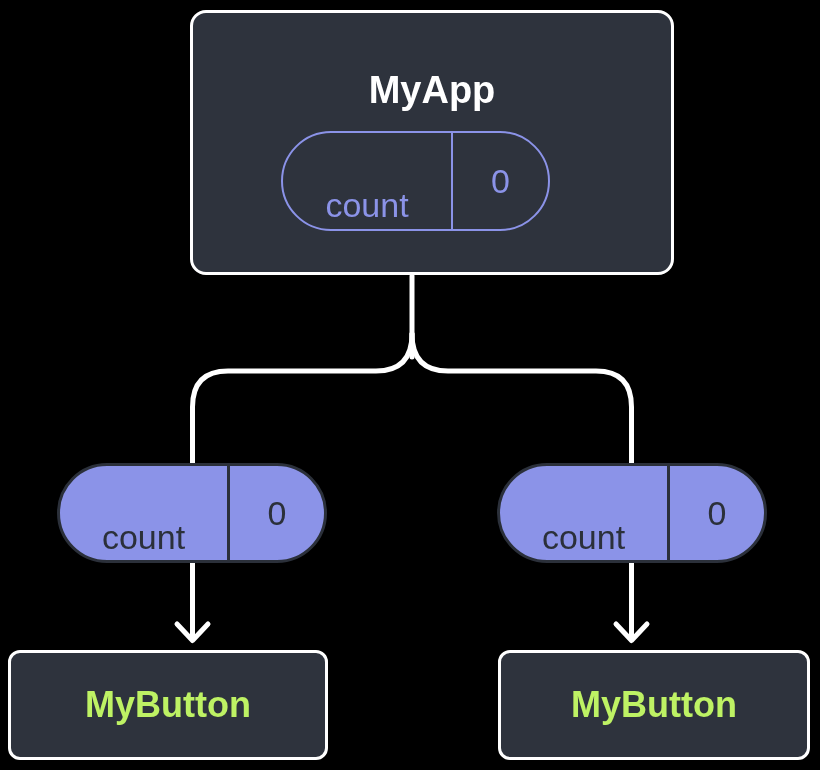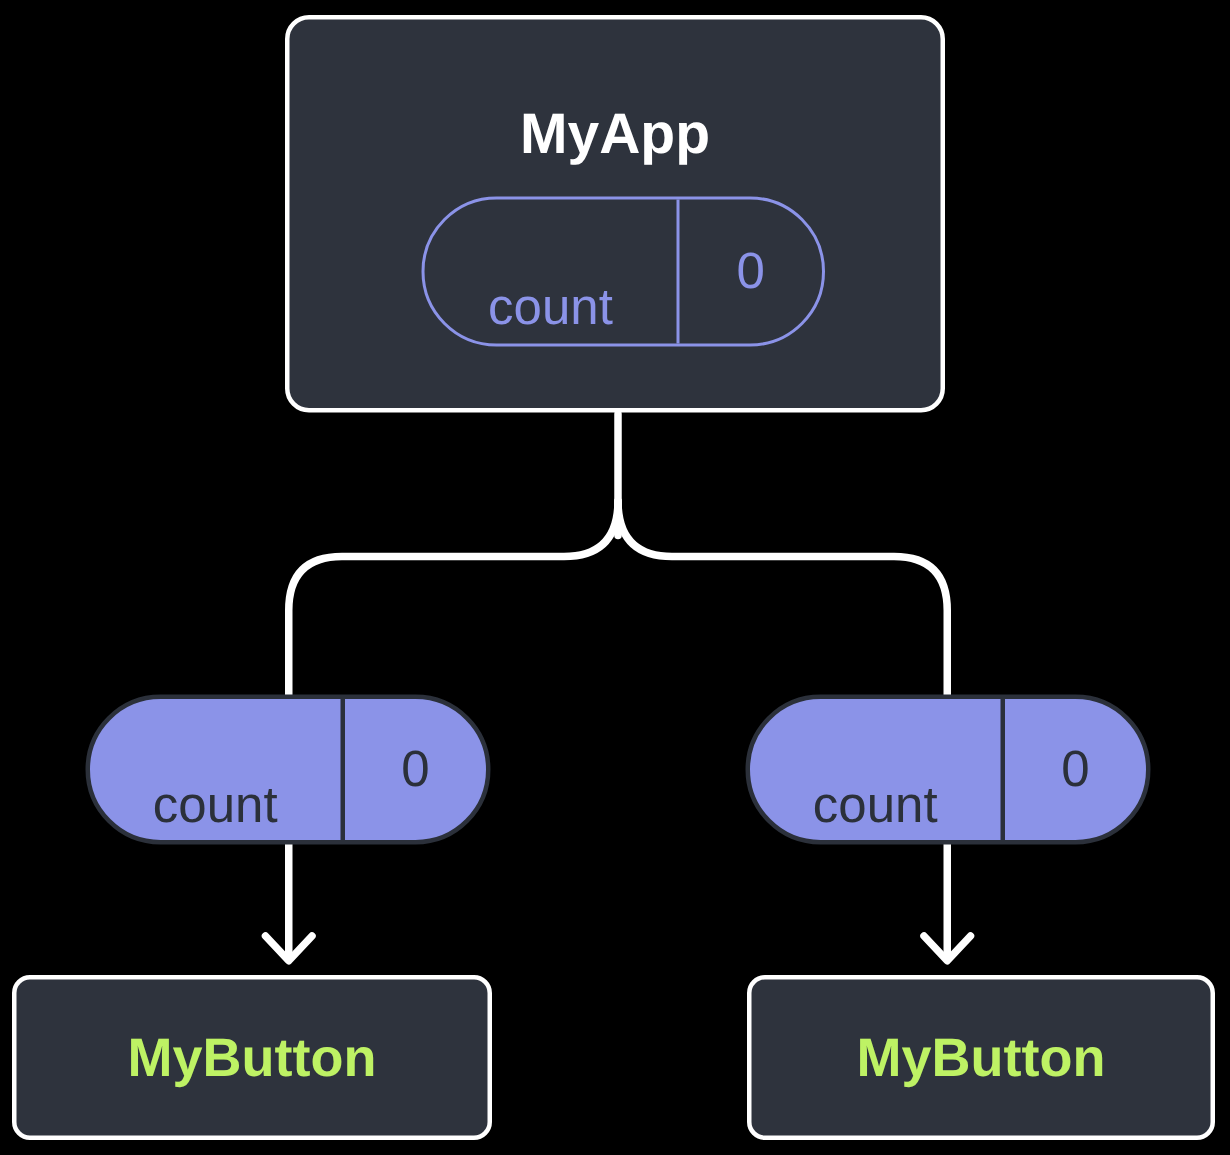--- a/index.html
+++ b/index.html
@@ -31,21 +31,21 @@
   .node {
     position: absolute;
     box-sizing: border-box;
     background: #2E333D;
     border: 3px solid #FFFFFF;
     z-index: 2;
   }
   .node.root {
     left: 190px;
     top: 10px;
-    width: 440px;
+    width: 484px;
     height: 265px;
     border-radius: 16px;
   }
   .node-title {
     position: absolute;
     left: 0;
     top: 56px;
     width: 100%;
     text-align: center;
     color: #FFFFFF;

